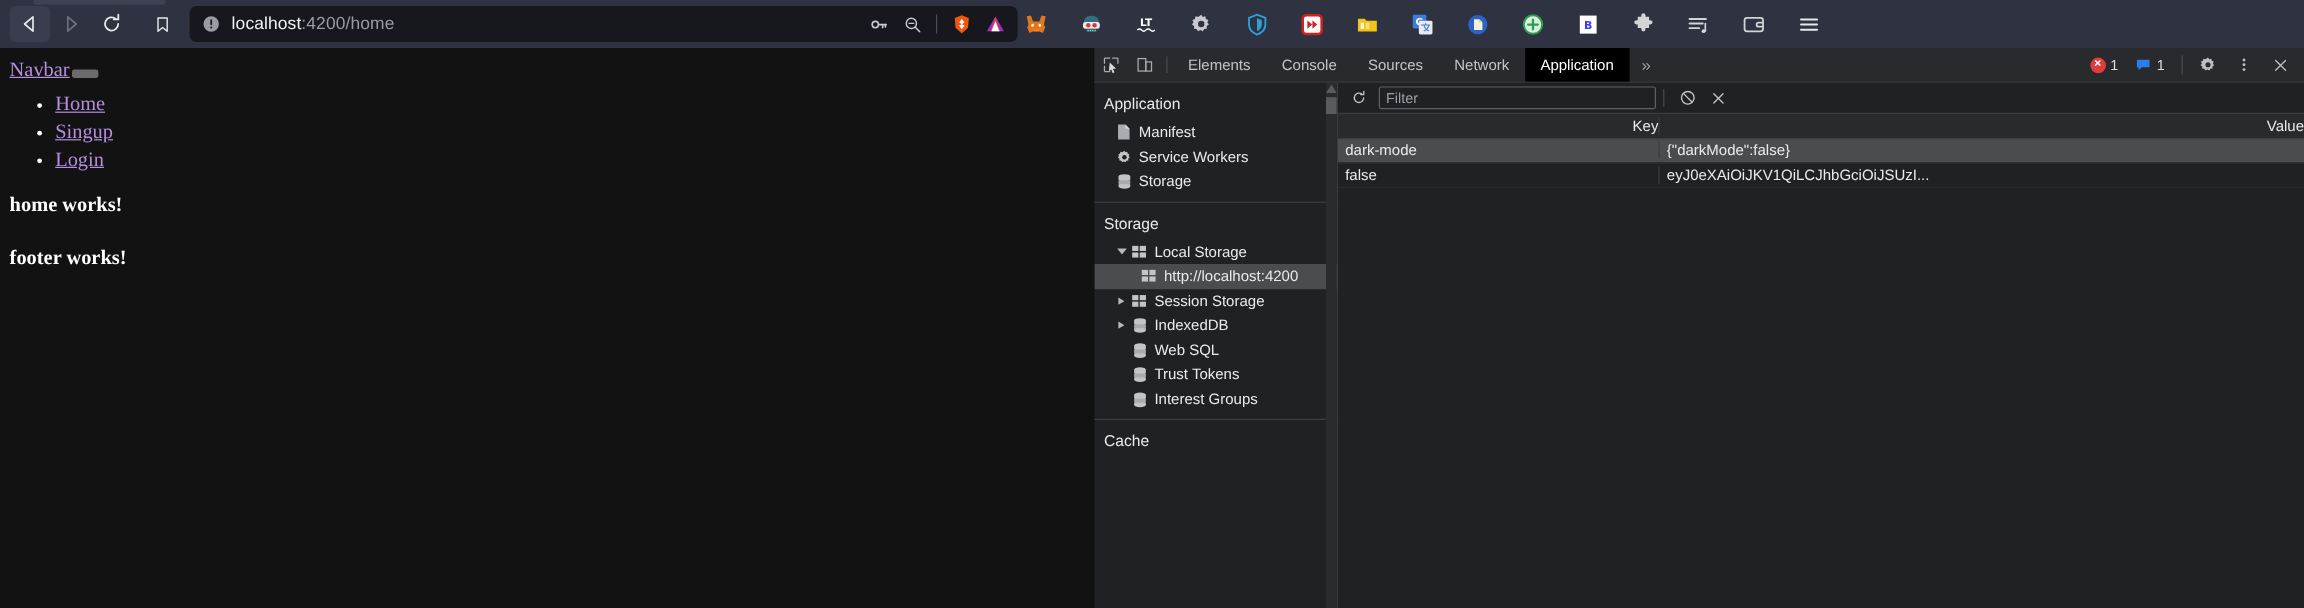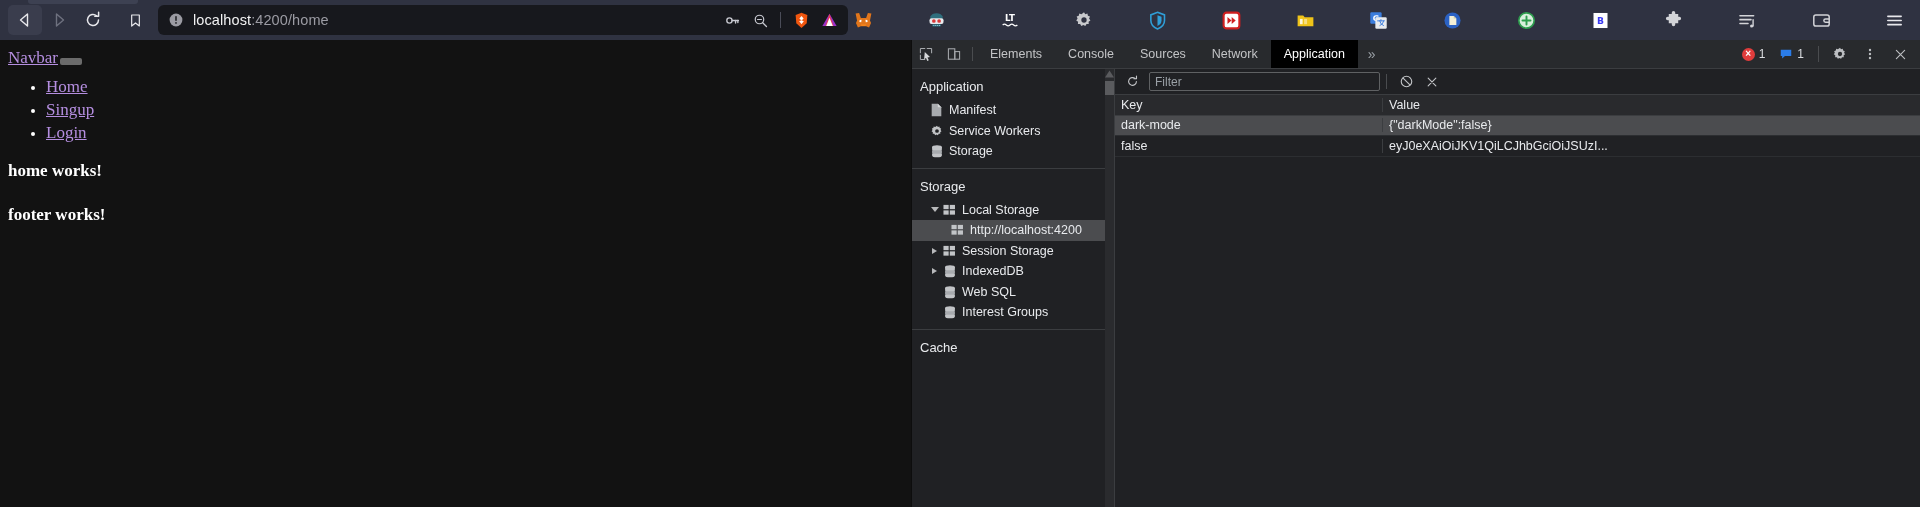--- a/index.html
+++ b/index.html
@@ -62,21 +62,21 @@
   .url-text .host { color: #f2f2f3; }
   .omni-actions { display: flex; align-items: center; gap: 2px; }
   .omni-ico {
     width: 26px; height: 26px;
     display: flex; align-items: center; justify-content: center;
   }
   .omni-div { width: 1px; height: 16px; background: #4a4c58; margin: 0 5px; }
 
   .ext-bar {
     flex: 1 1 auto;
-    display: flex; align-items: center; justify-content: space-between;
+    display: flex; align-items: center; justify-content: flex-start;
     gap: 16px; padding-right: 2px;
   }
   .ext-ico {
     width: 30px; height: 30px;
     display: flex; align-items: center; justify-content: center;
     border-radius: 4px; flex: 0 0 auto;
   }
 
   
   .lower { flex: 1 1 auto; display: flex; min-height: 0; }
@@ -263,20 +263,21 @@
 
   .dt-table { flex: 1 1 auto; display: flex; flex-direction: column; min-height: 0; }
   .tr {
     display: flex; height: 20.5px; align-items: center;
     font-size: 12.5px; color: #e8eaed;
     border-bottom: 1px solid #2c2e31;
   }
   .tr.head {
     background: #292a2d; color: #e8eaed;
     border-bottom: 1px solid #3b3d40;
+    text-align: right;
   }
   .tr.sel { background: #4b4c4f; }
   .td-key {
     width: 268px; flex: 0 0 268px;
     padding-left: 6px;
     border-right: 1px solid #3b3d40;
     overflow: hidden; white-space: nowrap;
   }
   .td-val {
     flex: 1 1 auto;
@@ -642,20 +643,31 @@
               <ellipse cx="8" cy="3.4" rx="5.6" ry="2.1" fill="#c2c4c7"></ellipse>
               <path d="M2.4 3.4 v3 a5.6 2.1 0 0 0 11.2 0 v-3 Z" fill="#c2c4c7"></path>
               <path d="M2.4 7.2 v3 a5.6 2.1 0 0 0 11.2 0 v-3 Z" fill="#a8abaf"></path>
               <path d="M2.4 11 v2.1 a5.6 2.1 0 0 0 11.2 0 V11 Z" fill="#c2c4c7"></path>
             </svg>
           </span>
           <span>Web SQL</span>
         </div>
 
 
+        <div class="tree-item" style="padding-left:29px">
+          <span class="ti-ico">
+            <svg width="14" height="14" viewBox="0 0 16 16">
+              <ellipse cx="8" cy="3.4" rx="5.6" ry="2.1" fill="#c2c4c7"></ellipse>
+              <path d="M2.4 3.4 v3 a5.6 2.1 0 0 0 11.2 0 v-3 Z" fill="#c2c4c7"></path>
+              <path d="M2.4 7.2 v3 a5.6 2.1 0 0 0 11.2 0 v-3 Z" fill="#a8abaf"></path>
+              <path d="M2.4 11 v2.1 a5.6 2.1 0 0 0 11.2 0 V11 Z" fill="#c2c4c7"></path>
+            </svg>
+          </span>
+          <span>Trust Tokens</span>
+        </div>
 
         <div class="tree-item" style="padding-left:29px">
           <span class="ti-ico">
             <svg width="14" height="14" viewBox="0 0 16 16">
               <ellipse cx="8" cy="3.4" rx="5.6" ry="2.1" fill="#c2c4c7"></ellipse>
               <path d="M2.4 3.4 v3 a5.6 2.1 0 0 0 11.2 0 v-3 Z" fill="#c2c4c7"></path>
               <path d="M2.4 7.2 v3 a5.6 2.1 0 0 0 11.2 0 v-3 Z" fill="#a8abaf"></path>
               <path d="M2.4 11 v2.1 a5.6 2.1 0 0 0 11.2 0 V11 Z" fill="#c2c4c7"></path>
             </svg>
           </span>

